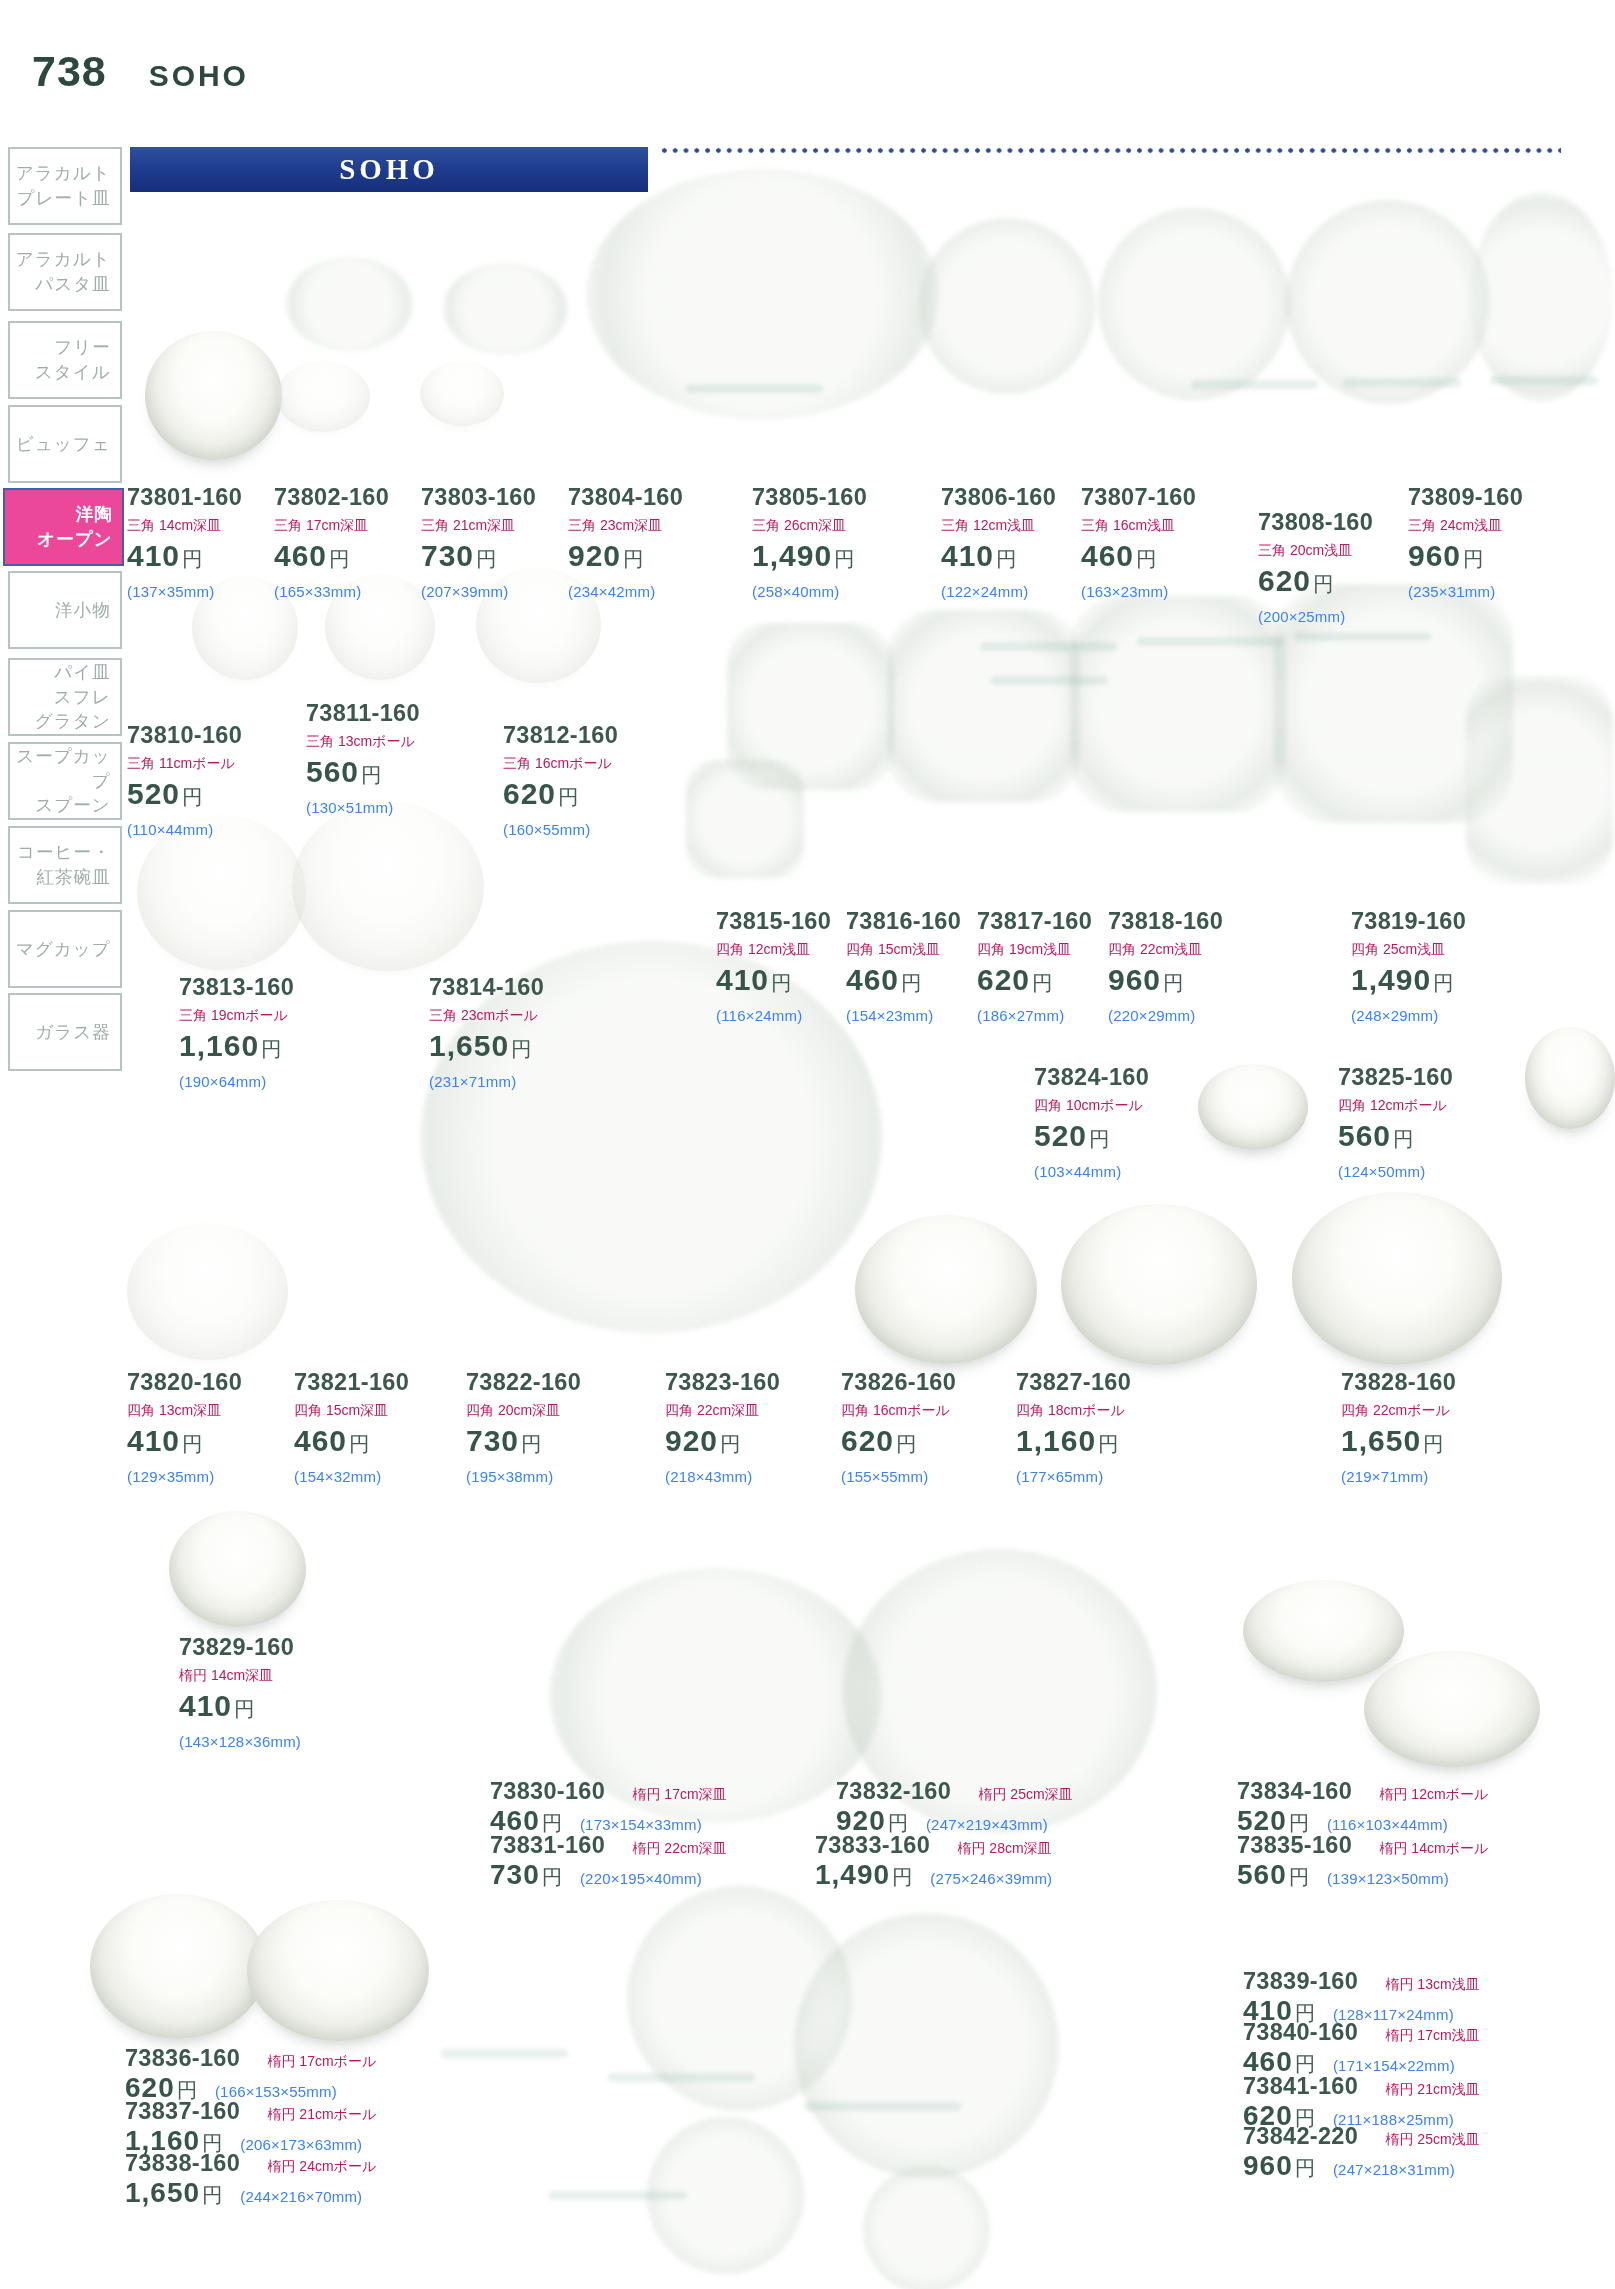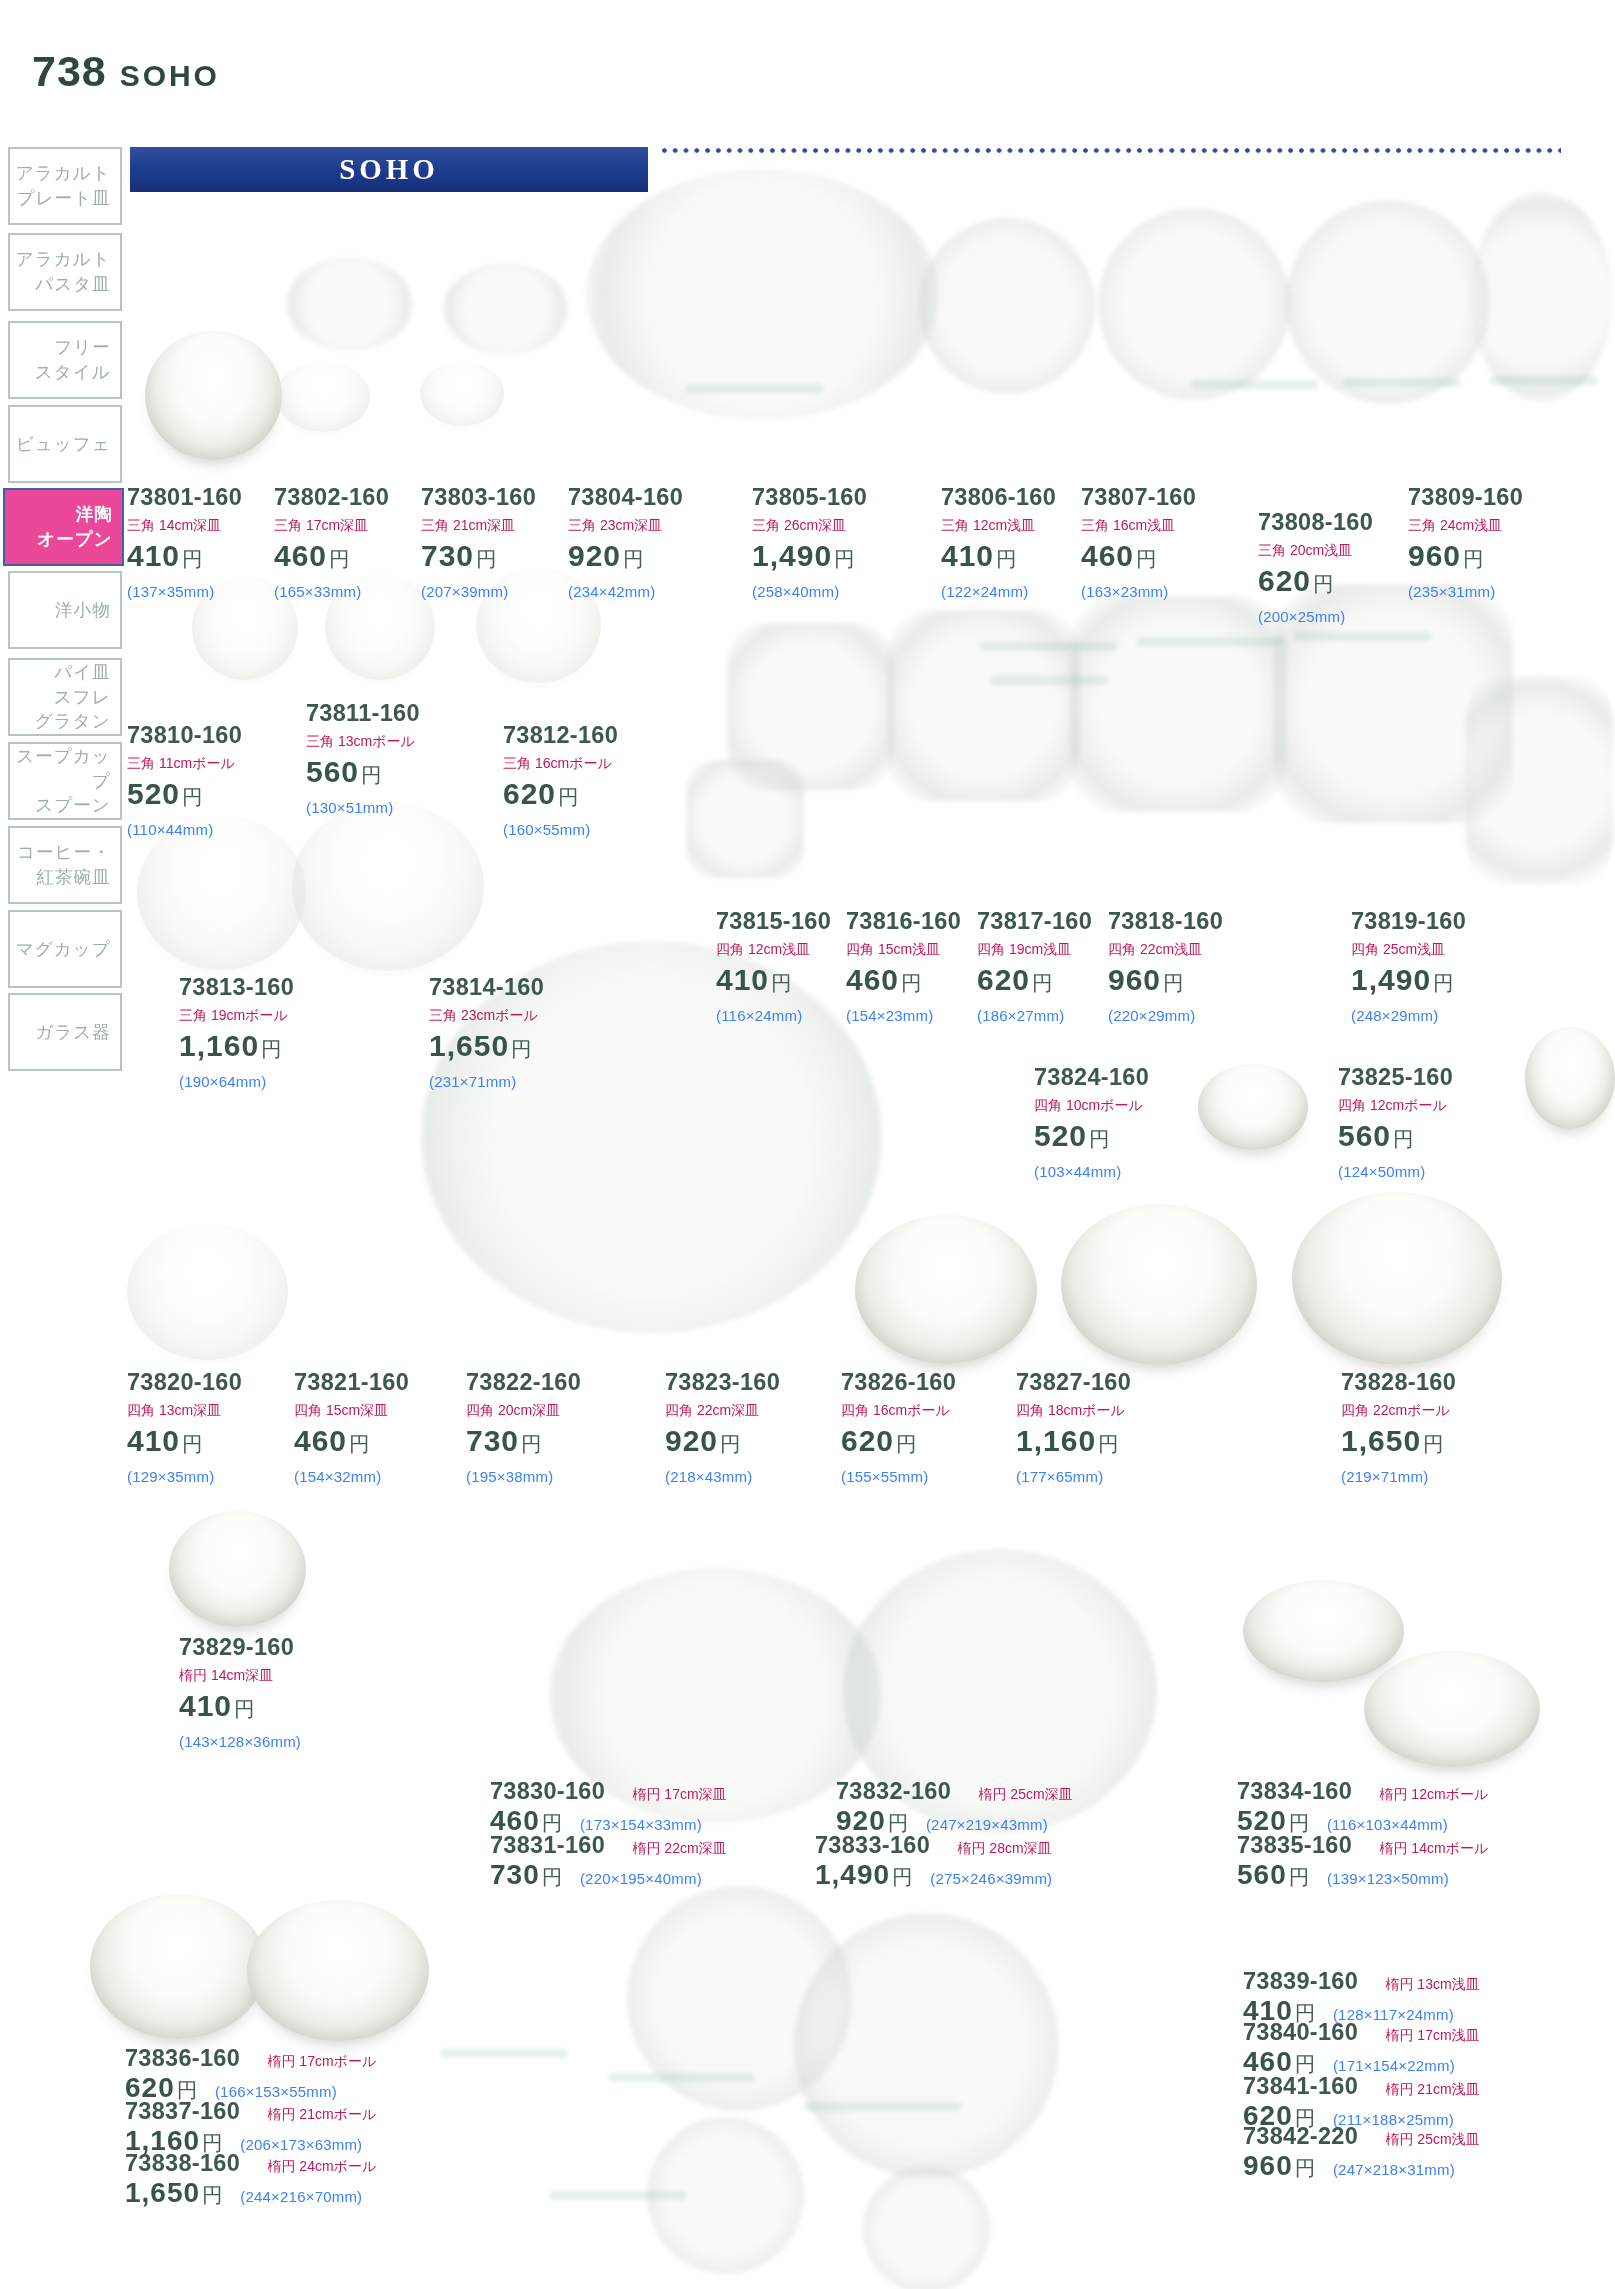--- a/index.html
+++ b/index.html
@@ -1,20 +1,20 @@
 <!DOCTYPE html>
 <html><head>
 <meta charset="utf-8">
 <style>
   html,body{margin:0;padding:0;background:#fff;}
   #page{position:relative;width:1615px;height:2290px;background:#fff;overflow:hidden;
         font-family:"Liberation Sans","DejaVu Sans",sans-serif;color:#3e5a50;}
 
   
-  #hdr{position:absolute;left:32px;top:47px;display:flex;align-items:baseline;gap:13px;color:#2d483e;}
+  #hdr{position:absolute;left:32px;top:47px;display:flex;align-items:baseline;gap:42px;color:#2d483e;}
   #hdr .pageno{font-size:43px;font-weight:bold;letter-spacing:1px;}
   #hdr .ptitle{font-size:30px;font-weight:bold;letter-spacing:2.9px;}
 
   
   .banner{position:absolute;left:130px;top:147px;width:518px;height:45px;
           background:linear-gradient(180deg,#2e509e 0%,#1d3a8c 55%,#172f7a 100%);
           display:flex;align-items:center;justify-content:center;}
   .banner span{color:#fff;font-family:"Liberation Serif","DejaVu Serif",serif;
                font-size:29px;letter-spacing:3.9px;font-weight:bold;}
   .dotline{position:absolute;left:659px;top:147px;width:902px;height:6.9px;

